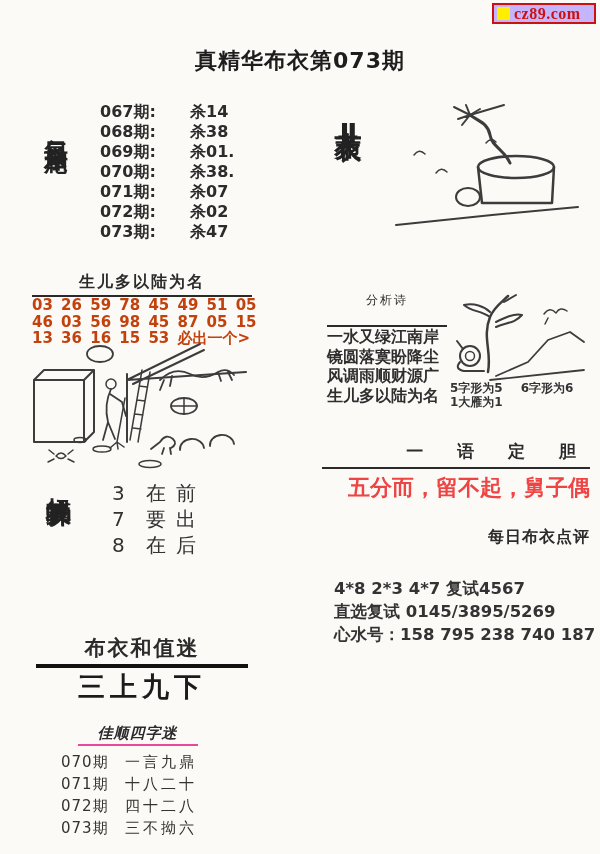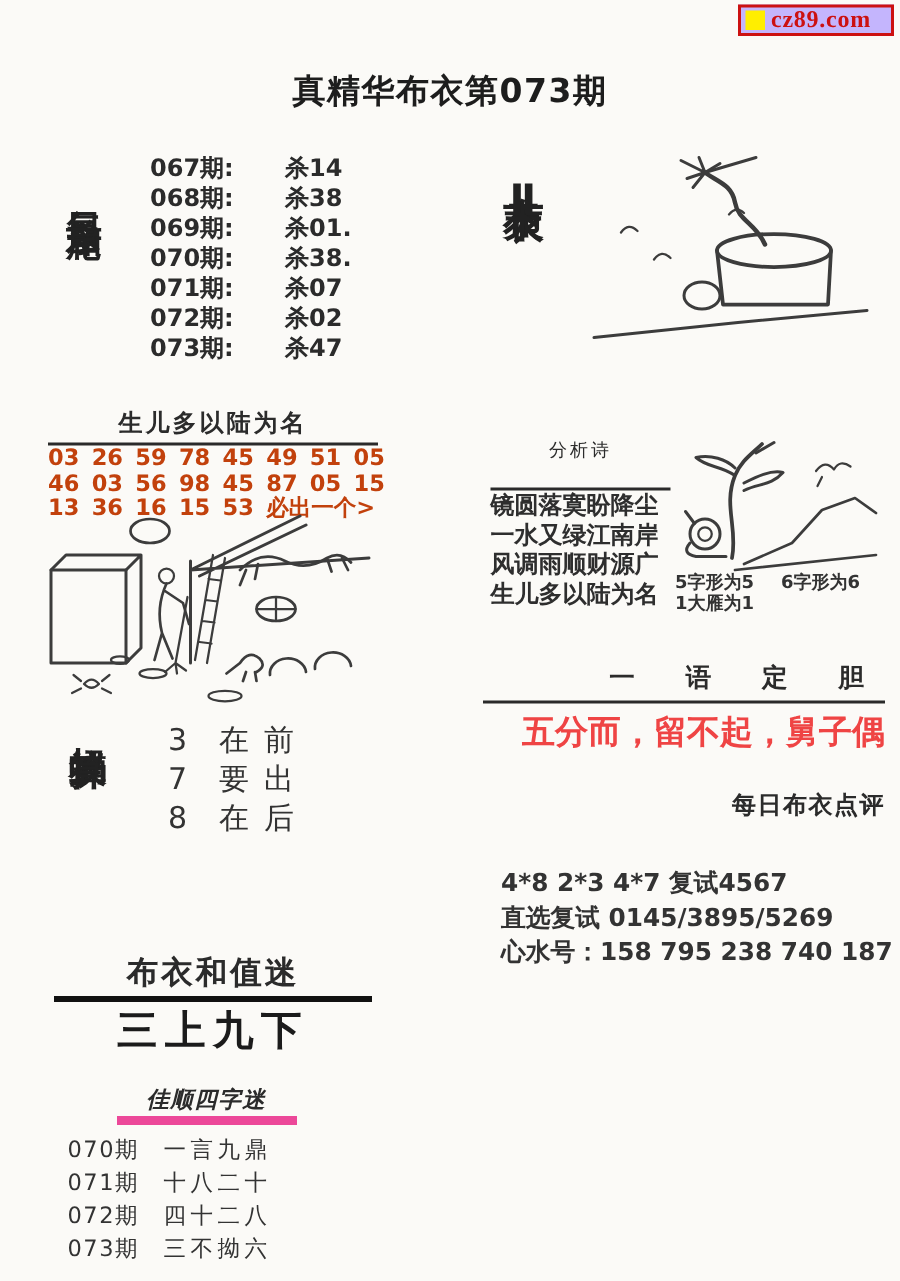--- a/index.html
+++ b/index.html
@@ -87,25 +87,25 @@
   .hezhi .hd{
     font-size:21px;font-weight:bold;letter-spacing:2px;
     border-bottom:4px solid #111;padding-bottom:2px;
   }
   .hezhi .phrase{font-size:27px;font-weight:bold;letter-spacing:5px;margin-top:1px;color:#1b1b1b;}
   
   .fourchar{left:45px;top:724px;width:185px;}
   .fourchar .hd{
     width:120px;margin:0 auto;text-align:center;
     font-size:15px;font-weight:bold;letter-spacing:1px;
-    border-bottom:6px solid #ec4899;padding-bottom:1px;
+    border-bottom:2px solid #ec4899;padding-bottom:1px;
     font-style:italic;
   }
   .fc-row{display:flex;height:22px;line-height:22px;font-size:15px;margin-top:0;color:#333;}
-  .fc-row .p{width:52px;letter-spacing:1px;}
+  .fc-row .p{width:52px;letter-spacing:1px;margin-left:16px;}
   .fc-row .ph{margin-left:12px;letter-spacing:3px;}
   .fc-rows{margin-top:5px;}
   svg{display:block;}
   .sk{stroke:#3c3c3c;fill:none;stroke-linecap:round;stroke-linejoin:round;}
 </style>
 </head>
 <body>
 
 <div class="sheet">
 
@@ -203,22 +203,22 @@
       <span class="t">要出</span>
     </div>
     <div class="ant-line">
       <span class="n">8</span>
       <span class="t">在后</span>
     </div>
   </div>
 
   <div class="abs poem">
     <div class="hd">分析诗</div>
+    <div class="ln">一水又绿江南岸</div>
     <div class="ln">镜圆落寞盼降尘</div>
-    <div class="ln">一水又绿江南岸</div>
     <div class="ln">风调雨顺财源广</div>
     <div class="ln">生儿多以陆为名</div>
   </div>
 
   <div class="abs" style="left:430px;top:292px;">
     <svg width="156" height="90" viewBox="0 0 156 90">
       <path class="sk" stroke-width="2.5" d="M58,80 C62,60 52,45 60,25 C64,15 72,10 78,4"></path>
       <path class="sk" stroke-width="2" d="M60,25 C50,18 42,20 34,13 C44,11 54,14 60,20 M66,35 C76,30 84,32 92,23 C84,21 74,26 66,30 M74,10 L86,3"></path>
       <circle class="sk" stroke-width="2" cx="40" cy="64" r="10"></circle>
       <circle class="sk" stroke-width="1.5" cx="40" cy="64" r="4.5"></circle>

